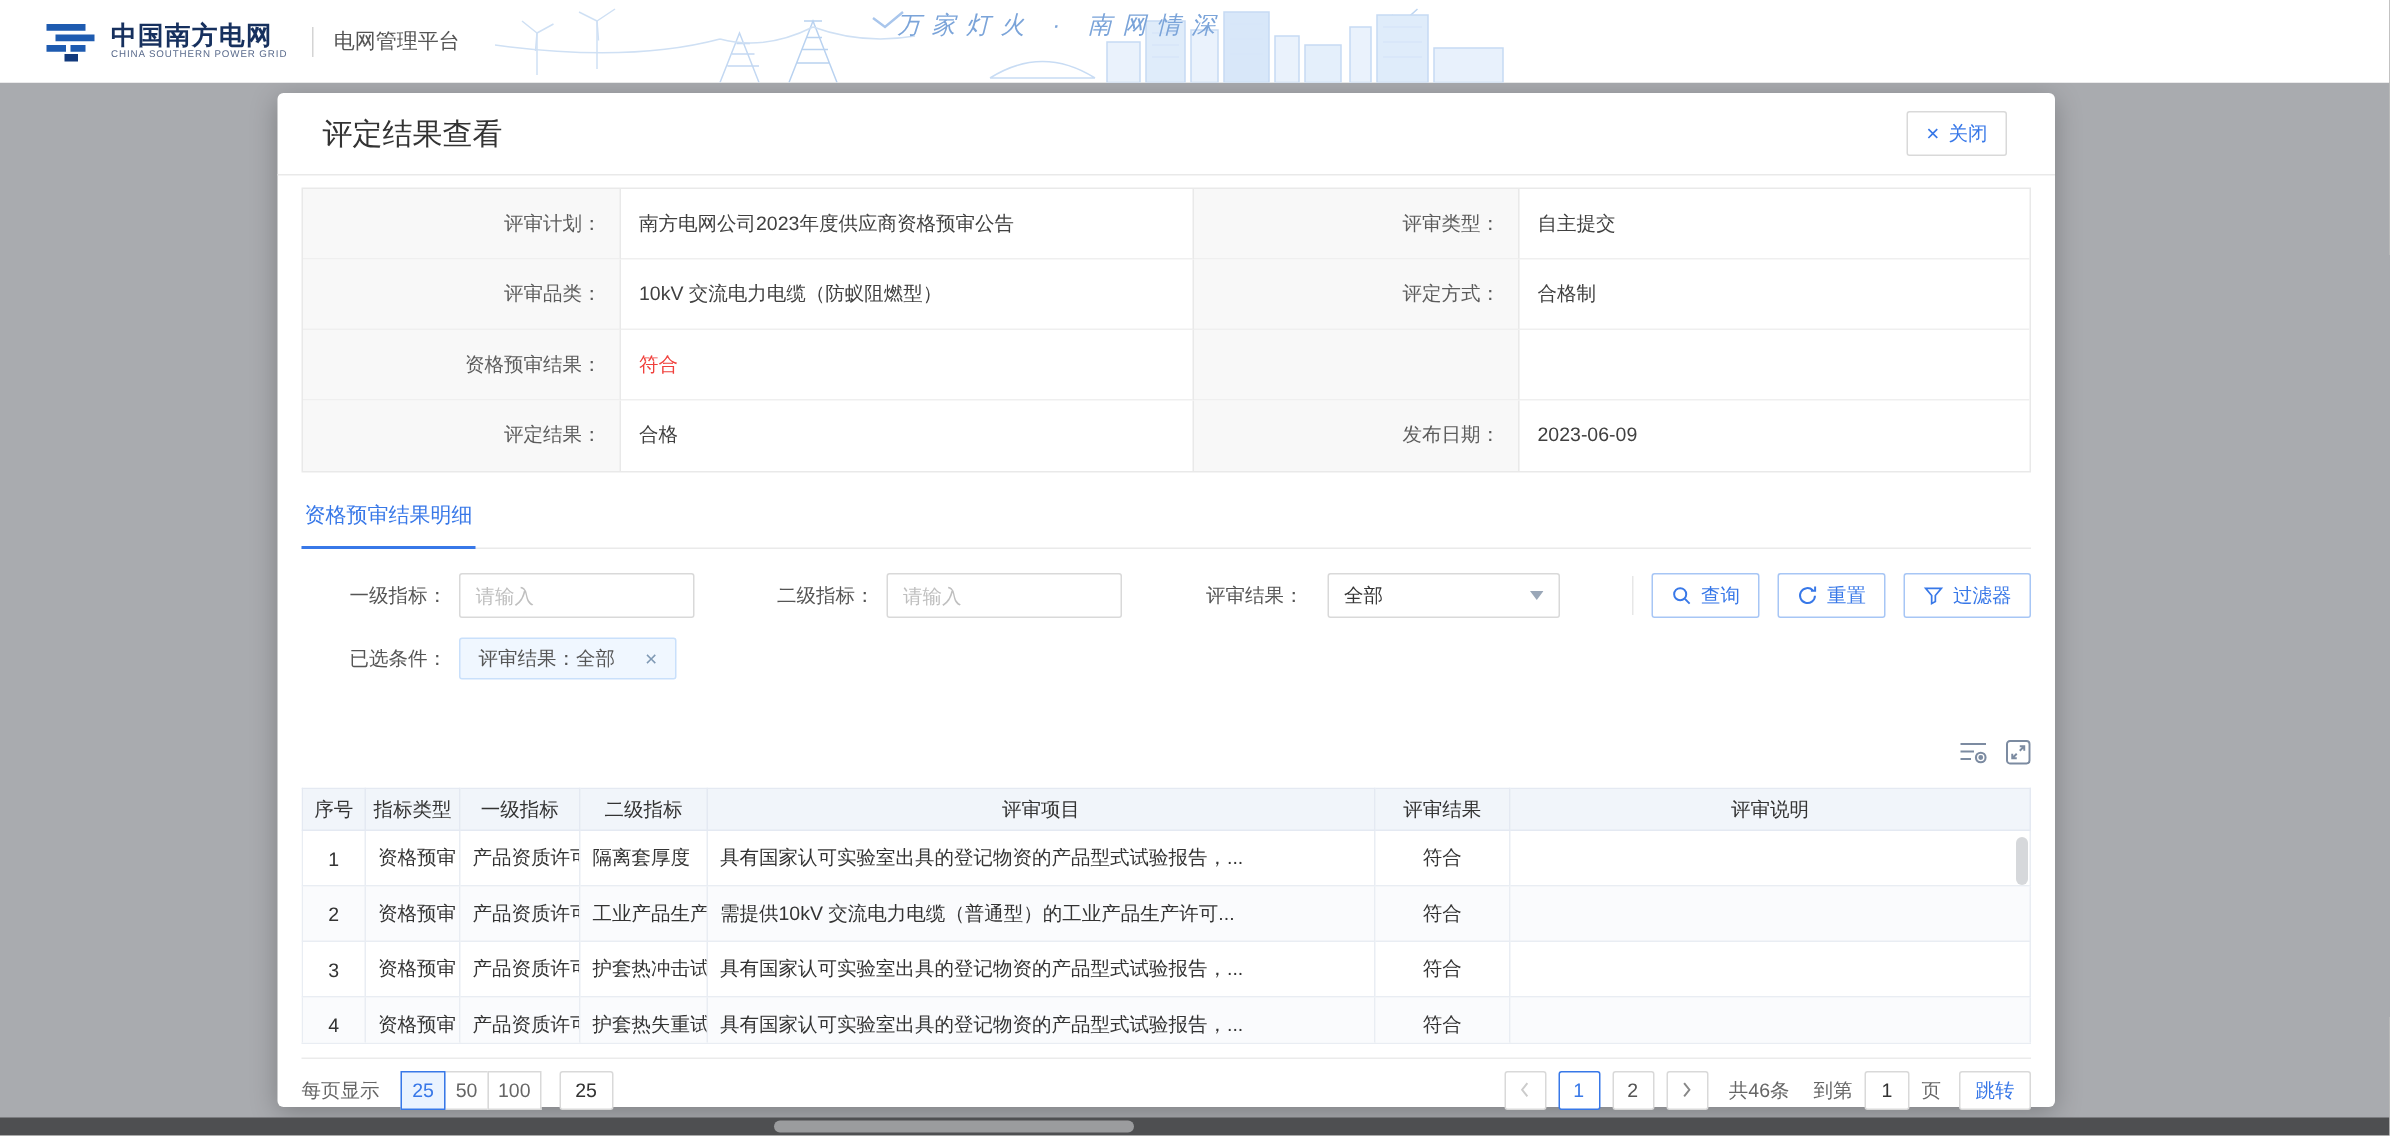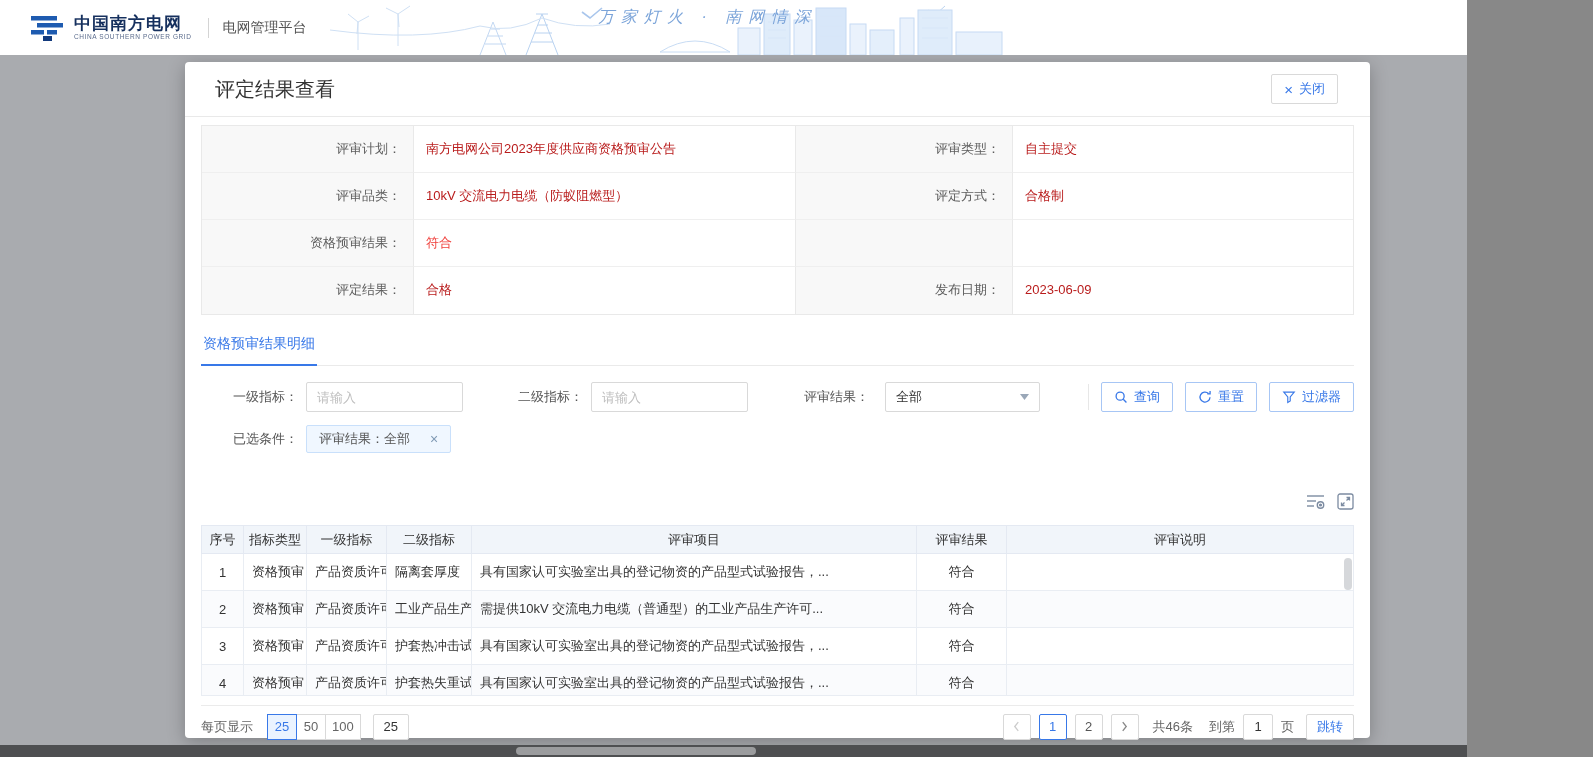--- a/index.html
+++ b/index.html
@@ -1,18 +1,18 @@
 <!DOCTYPE html>
 <html><head>
 <meta charset="utf-8">
 <style>
   * { margin:0; padding:0; box-sizing:border-box; }
   html,body { background:#888; }
   body { font-family:"Liberation Sans","DejaVu Sans",sans-serif; }
-  .screen { position:relative; width:1467px; height:757px; background:#fff; overflow:hidden; }
+  .screen { position:relative; width:1593px; height:757px; background:#fff; overflow:hidden; }
 
   
   .topbar { position:absolute; top:0; left:0; width:100%; height:55px; background:#fff; display:flex; align-items:center; z-index:3; }
   .brand { display:flex; align-items:center; margin-left:30px; }
   .brand svg { display:block; }
   .brand-text { margin-left:8px; }
   .brand-cn { font-size:17px; font-weight:bold; color:#16305e; letter-spacing:1px; line-height:18px; }
   .brand-en { font-size:6.5px; color:#5a6b8c; letter-spacing:0.6px; line-height:8px; }
   .top-divider { width:1px; height:20px; background:#d4d4d4; margin:0 14px 0 16px; }
   .platform { font-size:14px; color:#555; }
@@ -27,21 +27,21 @@
   .modal-title { font-size:20px; font-weight:500; color:#333; }
   .close-btn { display:flex; align-items:center; gap:6px; height:30px; padding:0 12px; background:#fff; border:1px solid #d9d9d9; border-radius:2px; color:#3878e8; font-size:13px; cursor:pointer; }
   .close-x { font-size:15px; line-height:1; }
   .modal-body { position:relative; height:620px; padding:0 16px; }
 
   
   .info-grid { margin-top:8px; display:grid; grid-template-columns:212px 382px 217px 1fr; border:1px solid #e9e9e9; }
   .ig-cell { height:47px; line-height:46px; font-size:13px; border-bottom:1px solid #efefef; white-space:nowrap; overflow:hidden; }
   .info-grid .ig-cell:nth-last-child(-n+4){ border-bottom:none; }
   .ig-label { background:#f8f8f8; color:#5c5c5c; text-align:right; padding-right:12px; border-right:1px solid #e9e9e9; }
-  .ig-value { padding-left:12px; color:#b91c1c; border-right:1px solid #e9e9e9; }
+  .ig-value { padding-left:12px; color:#404040; border-right:1px solid #e9e9e9; }
   .ig-value.last { border-right:none; }
   .ig-value.red { color:#f0403c; }
 
   
   .tabbar { margin-top:11px; border-bottom:1px solid #eaeaea; }
   .tab { display:inline-block; padding:9px 2px 11px; font-size:14px; color:#3878e8; border-bottom:2px solid #3878e8; margin-bottom:-1px; cursor:pointer; }
 
   
   .filter-row { margin-top:16px; display:flex; align-items:center; }
   .f-label { font-size:13px; color:#555; white-space:nowrap; }

